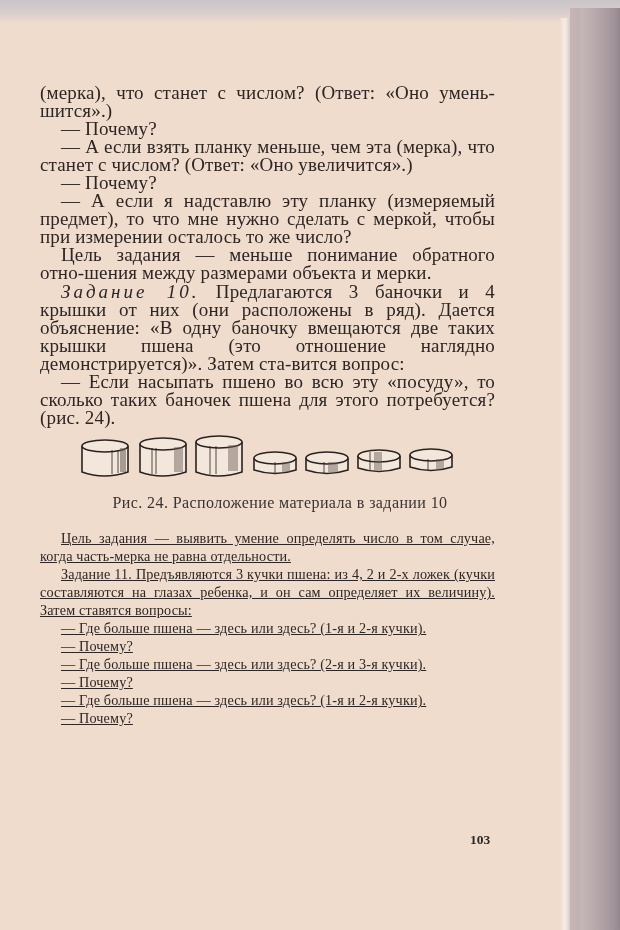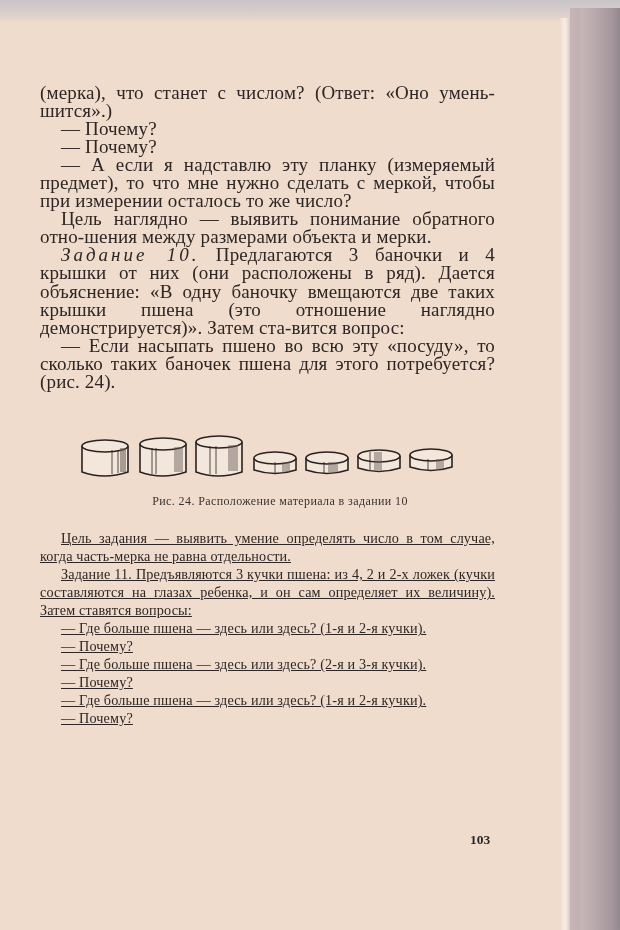--- a/index.html
+++ b/index.html
@@ -37,41 +37,42 @@
   .text-block p.ind { text-indent:21px; }
   .text-block .sp { letter-spacing:3px;font-style:italic; }
   .gap-block { position:absolute; left:40px; width:455px; color:#2d2624; font-size:14.2px; line-height:18.05px; letter-spacing:0.15px;text-decoration:underline; }
   .gap-block p { margin:0; text-align:justify; text-align-last:left; }
   .gap-block p.ind { text-indent:21px; }
   .figure {
     position:absolute; left:70px; top:430px; width:400px; height:55px;
   }
   .caption {
     position:absolute; left:0; top:494px; width:560px; text-align:center;
-    font-size:12px; color:#3a3230; letter-spacing:0.4px;
+    font-size:16px; color:#3a3230; letter-spacing:0.4px;
   }
   .page-number {
     position:absolute; left:470px; top:832px; font-size:13.5px; color:#2d2624; font-weight:bold;
   }
 </style>
 </head>
 <body>
 
 <div class="top-shadow"></div>
 <div class="page"></div>
 <div class="page-edge"></div>
 <div class="spine"></div>
 <div class="spine-inner"></div>
 
 <div class="text-block">
   <p>(мерка), что станет с числом? (Ответ: «Оно умень-шится».)</p>
   <p class="ind">— Почему?</p>
+  <p class="ind">— А если взять планку меньше, чем эта (мерка), что станет с числом? (Ответ: «Оно увеличится».)</p>
   <p class="ind">— Почему?</p>
   <p class="ind">— А если я надставлю эту планку (измеряемый предмет), то что мне нужно сделать с меркой, чтобы при измерении осталось то же число?</p>
-  <p class="ind">Цель наглядно — выявить понимание обратного отно-шения между размерами объекта и мерки.</p>
+  <p class="ind">Цель задания — меньше понимание обратного отно-шения между размерами объекта и мерки.</p>
   <p class="ind"><span class="sp">Задание 10.</span><span> Предлагаются 3 баночки и 4 крышки от них (они расположены в ряд). Дается объяснение: «В одну баночку вмещаются две таких крышки пшена (это отношение наглядно демонстрируется)». Затем ста-вится вопрос:</span></p>
   <p class="ind">— Если насыпать пшено во всю эту «посуду», то сколько таких баночек пшена для этого потребуется? (рис. 24).</p>
 </div>
 
 <div class="figure">
   <svg width="400" height="55" viewBox="0 0 400 55">
     <g fill="#f3e6da" stroke="#2a2220" stroke-width="1.6">
 
       <g>
         <path d="M12 16 L12 42 Q34 50 58 42 L58 16"></path>

